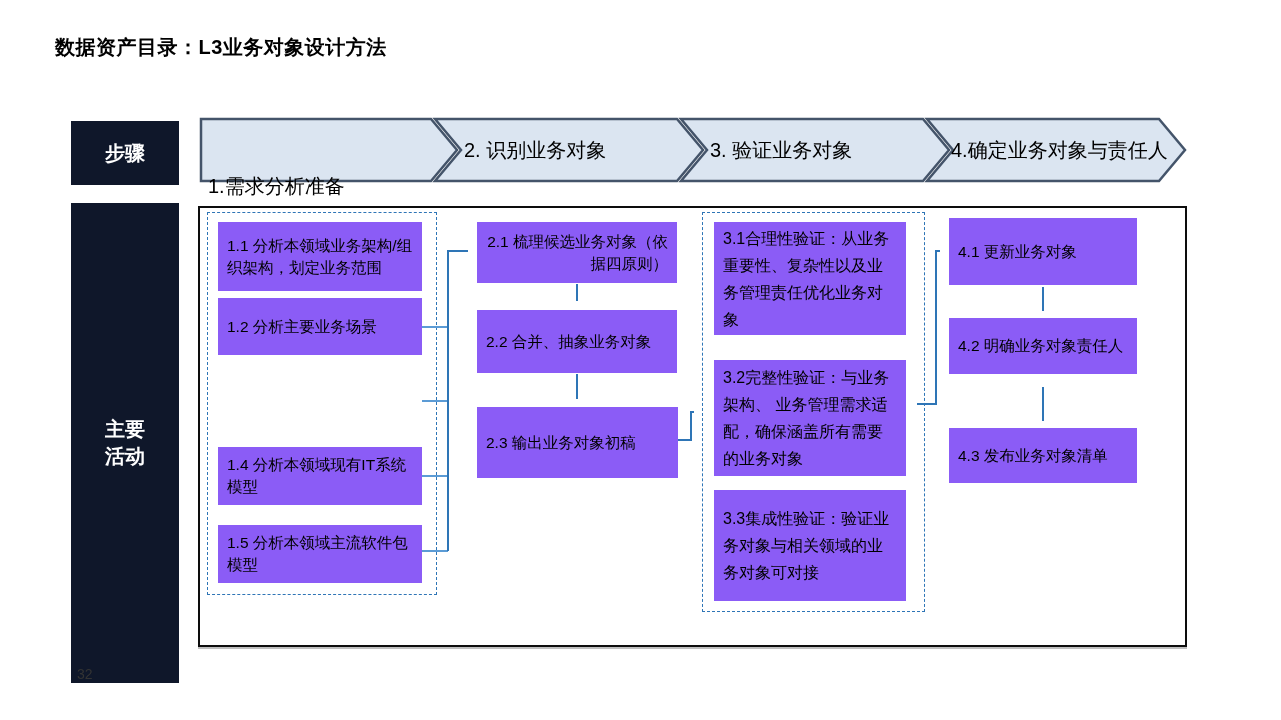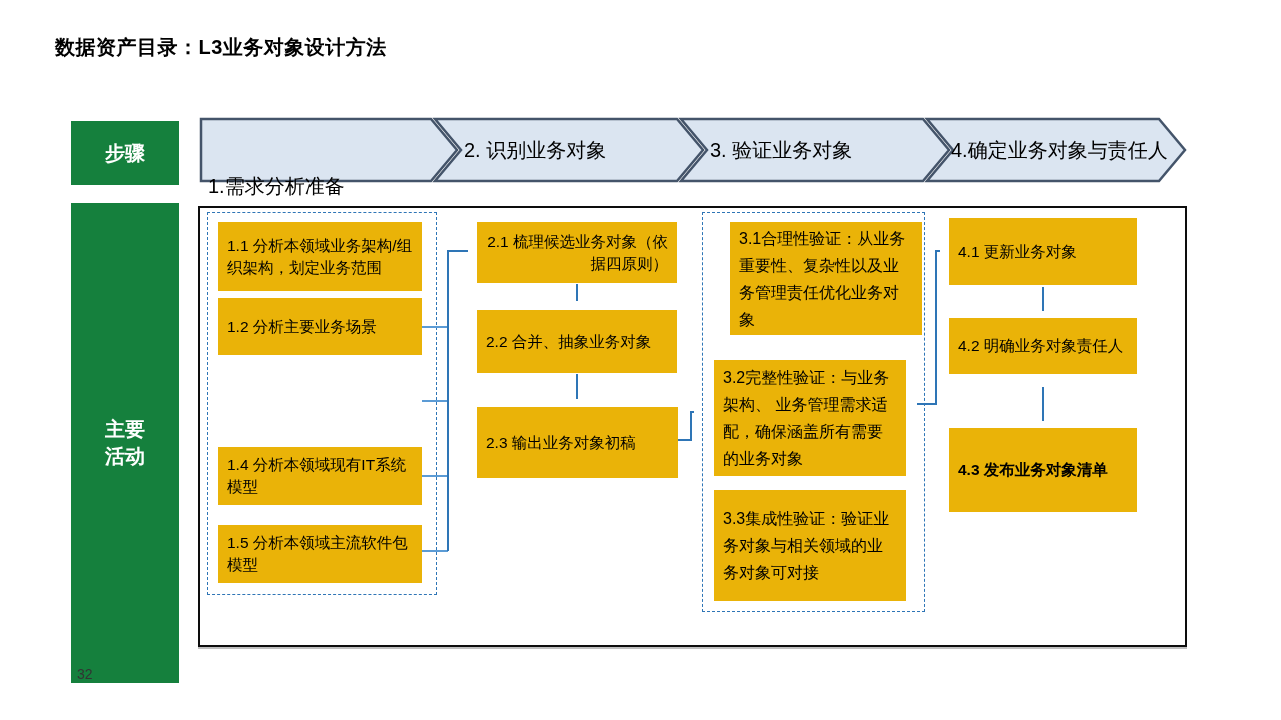--- a/index.html
+++ b/index.html
@@ -8,21 +8,21 @@
   .slide { position: relative; width: 1281px; height: 720px; background: #fff; }
 
   .slide-title {
     position: absolute; left: 55px; top: 34px;
     font-size: 20px; font-weight: bold; letter-spacing: 0.5px; color: #000;
   }
 
   
   .label-box {
     position: absolute; left: 71px; width: 108px;
-    background: #15803d; color: #fff; font-weight: bold; font-size: 20px;
+    background: #0f172a; color: #fff; font-weight: bold; font-size: 20px;
     display: flex; align-items: center; justify-content: center; text-align: center;
     line-height: 1.35;
   }
   .steps-label { top: 121px; height: 64px; }
   .activities-label { top: 203px; height: 480px; }
   .activities-label .wrap2 { display: inline-block; width: 2.1em; }
 
   
   .chevron-svg { position: absolute; left: 199px; top: 117px; width: 995px; height: 68px; }
   .chevron-svg path { fill: #DBE5F1; stroke: #44546A; stroke-width: 2.5px; stroke-linejoin: miter; }
@@ -41,43 +41,43 @@
     position: absolute; left: 198px; top: 206px; width: 989px; height: 441px;
     border: 2px solid #0d0d0d; background: #fff;
     box-shadow: 0 2px 0 rgba(0,0,0,0.25);
   }
   .dashed-rect { position: absolute; border: 1.5px dashed #2E75B6; }
   .dr1 { left: 207px; top: 212px; width: 230px; height: 383px; }
   .dr3 { left: 702px; top: 212px; width: 223px; height: 400px; }
 
   
   .gbox {
-    position: absolute; background: #eab308; color: #000;
+    position: absolute; background: #8b5cf6; color: #000;
     display: flex; align-items: center;
     font-size: 15.5px; line-height: 22px; padding: 14px 9px;
   }
   .col3 .inner, .gbox.col3 { font-size: 16px; line-height: 27px; }
 
   .b11 { left: 218px; top: 222px; width: 204px; height: 69px; }
   .b12 { left: 218px; top: 298px; width: 204px; height: 57px; }
   .b13 { left: 218px; top: 373px; width: 204px; height: 56px; }
   .b14 { left: 218px; top: 447px; width: 204px; height: 58px; }
   .b15 { left: 218px; top: 525px; width: 204px; height: 58px; }
 
   .b21 { left: 477px; top: 222px; width: 200px; height: 61px; text-align: right; }
   .b22 { left: 477px; top: 310px; width: 200px; height: 63px; }
   .b23 { left: 477px; top: 407px; width: 201px; height: 71px; }
 
-  .b31 { left: 714px; top: 222px; width: 192px; height: 113px; margin-left: 16px; }
+  .b31 { left: 714px; top: 222px; width: 192px; height: 113px; }
   .b32 { left: 714px; top: 360px; width: 192px; height: 116px; }
   .b33 { left: 714px; top: 490px; width: 192px; height: 111px; }
 
   .b41 { left: 949px; top: 218px; width: 188px; height: 67px; }
   .b42 { left: 949px; top: 318px; width: 188px; height: 56px; }
-  .b43 { left: 949px; top: 428px; width: 188px; height: 84px; font-weight: bold; }
+  .b43 { left: 949px; top: 428px; width: 188px; height: 55px; }
 
   
   .connector-svg { position: absolute; left: 0; top: 0; width: 1281px; height: 720px; pointer-events: none; }
   .connector-svg path { fill: none; }
   .c-main { stroke: #2E75B6; stroke-width: 2; }
   .c-light { stroke: #5B9BD5; stroke-width: 2; }
 
   .page-number { position: absolute; left: 77px; top: 666px; font-size: 14px; color: #333; }
 </style>
 </head>

